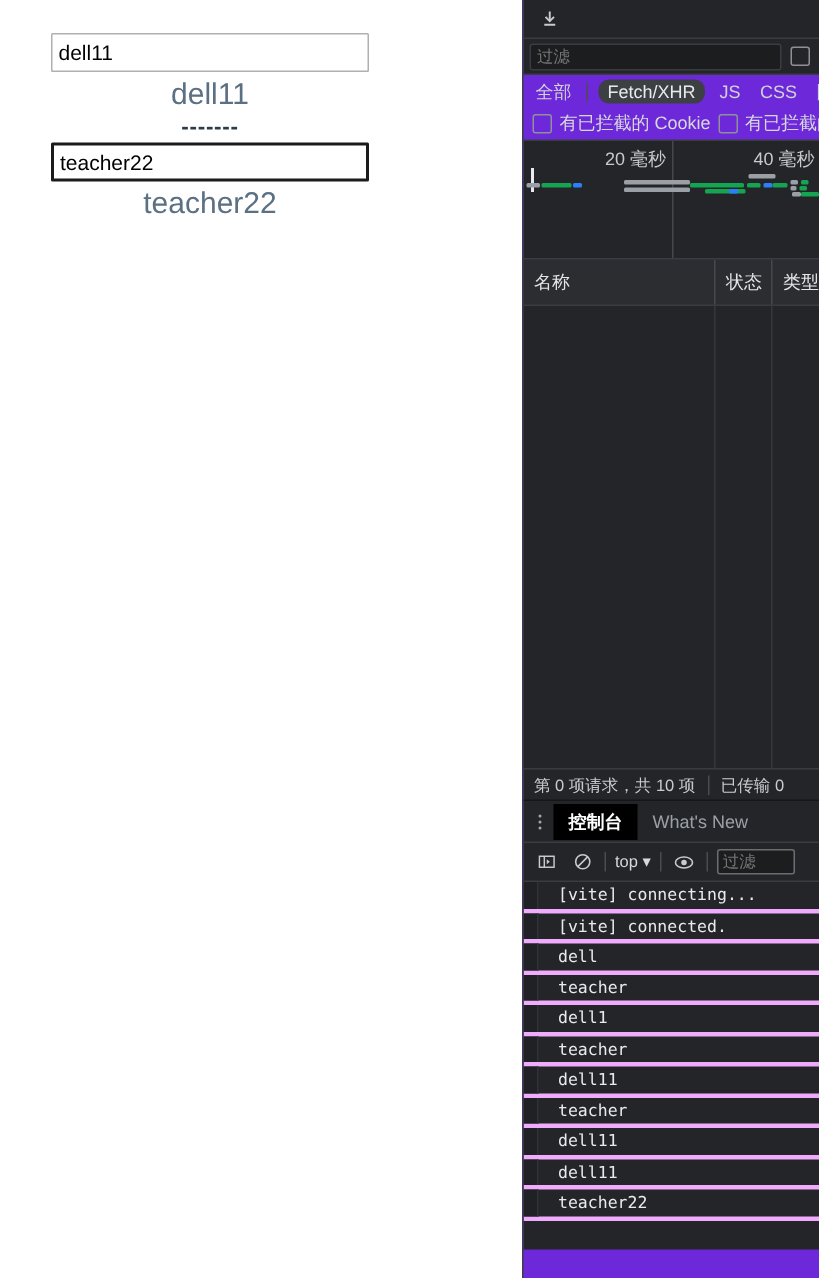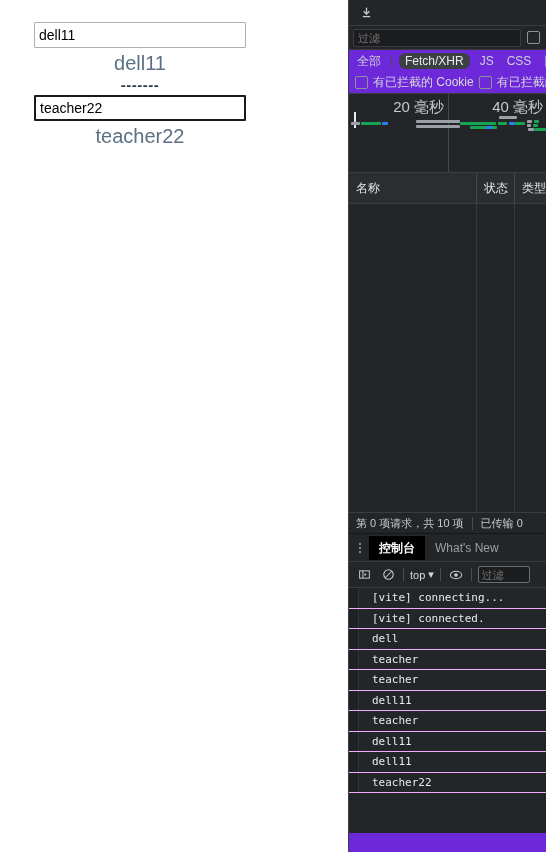--- a/index.html
+++ b/index.html
@@ -177,21 +177,21 @@
   .ov-tick {
     position: absolute;
     top: 0;
     width: 1px;
     height: 78px;
     background: #45484b;
   }
   .ov-tick-label {
     position: absolute;
     top: 4px;
-    font-size: 15px;
+    font-size: 12px;
     color: #c6c9cd;
     transform: translateX(-100%);
     padding-right: 4px;
     white-space: nowrap;
   }
   .ov-cursor {
     position: absolute;
     left: 5px; top: 18px;
     width: 2px; height: 16px;
     background: #e8eaed;
@@ -317,21 +317,21 @@
   .dt-console-log {
     background: #242528;
     height: 245px;
     overflow: hidden;
     position: relative;
   }
   .log-row {
     height: 20.5px;
     display: flex;
     align-items: center;
-    border-bottom: 1px solid #f0abfc;
+    border-bottom: 3px solid #f0abfc;
     box-sizing: border-box;
   }
   .log-gutter {
     width: 9px;
     height: 100%;
     background: #202124;
     border-right: 1px solid #303235;
     flex: none;
   }
   .log-text {
@@ -504,20 +504,24 @@
       <div class="log-row">
         <div class="log-gutter"></div>
         <div class="log-text">dell</div>
       </div>
       <div class="log-row">
         <div class="log-gutter"></div>
         <div class="log-text">teacher</div>
       </div>
       <div class="log-row">
         <div class="log-gutter"></div>
+        <div class="log-text">dell1</div>
+      </div>
+      <div class="log-row">
+        <div class="log-gutter"></div>
         <div class="log-text">teacher</div>
       </div>
       <div class="log-row">
         <div class="log-gutter"></div>
         <div class="log-text">dell11</div>
       </div>
       <div class="log-row">
         <div class="log-gutter"></div>
         <div class="log-text">teacher</div>
       </div>

